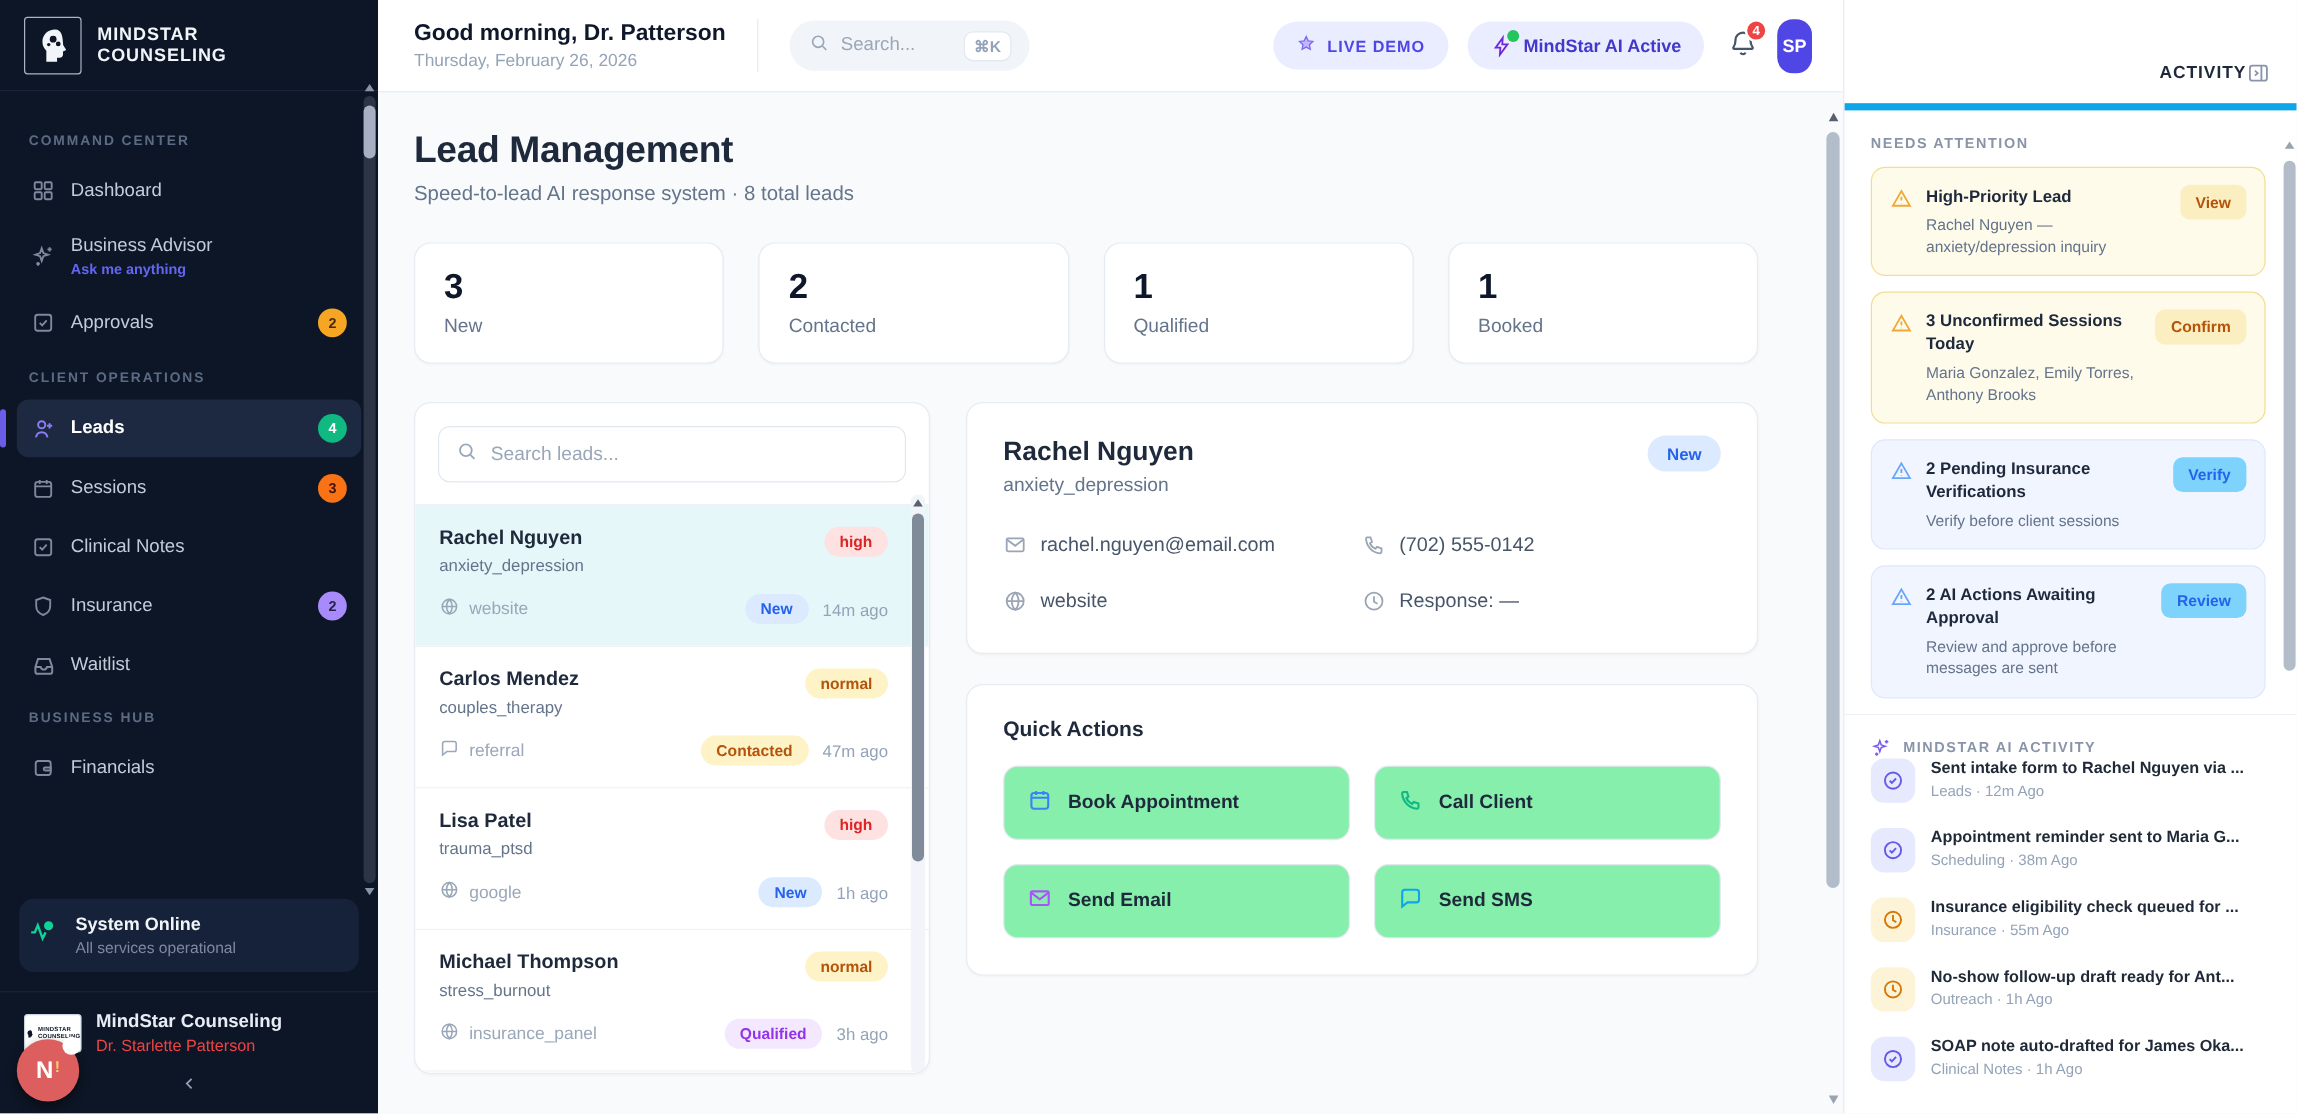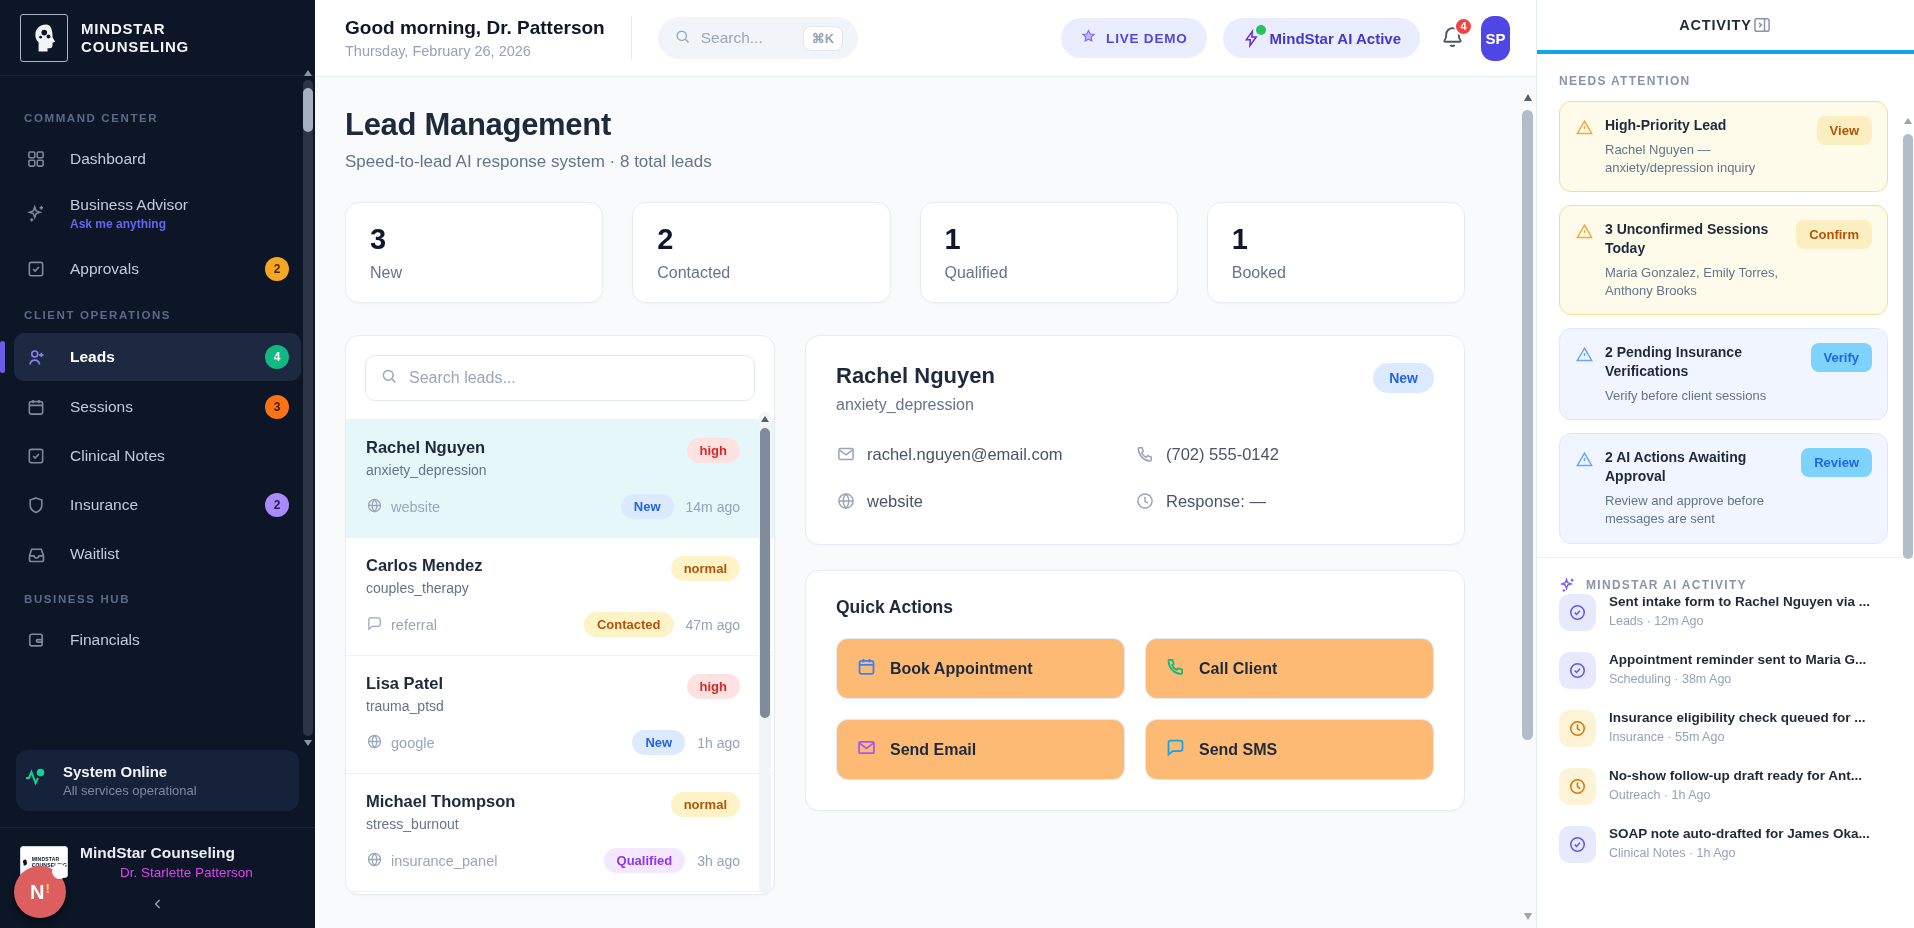--- a/index.html
+++ b/index.html
@@ -11,21 +11,21 @@
   .sidebar { position:relative; width:315px; min-width:315px; height:928px;
     background:#0d1626; display:flex; flex-direction:column; overflow:hidden; }
   .logo-row { display:flex; align-items:center; gap:13px; padding:14px 20px 13px 20px;
     border-bottom:1px solid #1b2538; }
   .logo-box { width:48px; height:48px; border:1px solid #aab4c5; border-radius:3px;
     display:flex; align-items:center; justify-content:center; background:#0d1626; }
   .logo-text { color:#f1f5f9; font-weight:700; font-size:15px; letter-spacing:.8px; line-height:1.2; }
   .nav { padding:20px 14px 0 14px; }
   .nav-section { color:#5b6b84; font-size:11.5px; font-weight:700; letter-spacing:1.6px;
     margin:16px 8px 12px 10px; }
-  .nav-item { display:flex; align-items:center; gap:22px; padding:12px 12px; border-radius:10px;
+  .nav-item { display:flex; align-items:center; gap:11px; padding:12px 12px; border-radius:10px;
     color:#c3cbd9; font-size:15.5px; cursor:pointer; position:relative; margin-bottom:2px; }
   .nav-item .nicon { width:22px; height:22px; color:#7f899d; display:flex; align-items:center; }
   .nav-item .nstack { display:flex; flex-direction:column; gap:3px; }
   .nav-item .nsub { font-size:12px; color:#6366f1; font-weight:700; }
   .nav-item.active { background:#1c2940; color:#ffffff; font-weight:700; }
   .nav-item.active::before { content:""; position:absolute; left:-14px; top:8px; bottom:8px;
     width:5px; border-radius:4px; background:#6c5ce7; }
   .nav-item.active .nicon { color:#8b7cf6; }
   .nbadge { margin-left:auto; min-width:24px; height:24px; border-radius:999px; display:flex;
     align-items:center; justify-content:center; font-size:12px; font-weight:700; padding:0 7px; }
@@ -37,21 +37,21 @@
   .sys-card { margin:0 16px 16px 16px; background:#16213a; border-radius:12px; padding:13px 7px;
     display:flex; align-items:flex-start; gap:16px; }
   .sys-icon { color:#10d39a; width:24px; height:24px; margin-top:2px; }
   .sys-title { color:#f1f5f9; font-size:15px; font-weight:700; }
   .sys-sub { color:#7f899d; font-size:13px; margin-top:3px; }
   .profile { border-top:1px solid #1b2538; padding:16px 20px 6px 20px; display:flex; gap:12px; align-items:center; }
   .mini-logo { width:48px; height:32px; border:1px solid #cbd5e1; border-radius:3px; background:#ffffff;
     display:flex; align-items:center; justify-content:center; gap:3px; flex-shrink:0; }
   .mini-logo .mtxt { font-size:5px; font-weight:700; color:#0d1626; line-height:1.3; letter-spacing:.2px; }
   .prof-org { color:#e8edf5; font-size:15.5px; font-weight:700; }
-  .prof-user { color:#d946ef; font-size:13.5px; margin-top:3px;margin-left:40px; }
+  .prof-user { color:#ef4444; font-size:13.5px; margin-top:3px; }
   .collapse-row { display:flex; justify-content:center; padding:10px 0 12px 0; color:#94a3b8; cursor:pointer; }
   .fab { position:absolute; left:14px; bottom:10px; width:52px; height:52px; border-radius:50%;
     background:#dd5e5e; display:flex; align-items:center; justify-content:center;
     color:#fff; font-weight:700; font-size:20px; box-shadow:0 4px 10px rgba(0,0,0,.45); }
   .fab .accent { color:#f5d06e; font-size:13px; margin-left:1px; margin-top:-8px; }
   .fab .dot { position:absolute; top:-2px; right:-1px; width:15px; height:15px; border-radius:50%; background:#ffffff; }
   
   .sb-scroll { position:absolute; top:80px; right:2px; width:10px; height:656px;
     background:rgba(148,163,184,.22); border-radius:5px; }
   .sb-scroll .thumb { position:absolute; top:8px; left:0; width:10px; height:44px; background:#a6b0c2; border-radius:5px; }
@@ -131,35 +131,35 @@
   .dt-name { font-size:22px; font-weight:700; color:#1e293b; }
   .dt-topic { font-size:16px; color:#64748b; margin-top:7px; }
   .dt-grid { display:grid; grid-template-columns:1fr 1fr; row-gap:27px; margin-top:30px; }
   .dt-cell { display:flex; align-items:center; gap:11px; color:#475569; font-size:16.5px; }
   .dt-cell .cicon { color:#9aa5b5; display:flex; }
   .qa-card { background:#fff; border:1px solid #e7ecf2; border-radius:14px; padding:26px 30px 30px 30px;
     margin-top:25px; box-shadow:0 1px 2px rgba(15,23,42,.03); }
   .qa-title { font-size:17.5px; font-weight:700; color:#1e293b; }
   .qa-grid { display:grid; grid-template-columns:1fr 1fr; gap:20px; margin-top:20px; }
   .qa-btn { display:flex; align-items:center; gap:13px; border:1px solid #e2e8f0; border-radius:12px;
-    background:#fdba74; padding:17px 19px; font-size:16px; font-weight:600; color:#1e293b; cursor:pointer;
+    background:#86efac; padding:17px 19px; font-size:16px; font-weight:600; color:#1e293b; cursor:pointer;
     font-family:"Liberation Sans", sans-serif; text-align:left; }
   .ic-blue { color:#3b82f6; } .ic-green { color:#10b981; } .ic-purple { color:#a855f7; } .ic-sky { color:#0ea5e9; }
   
   .main-scroll { position:absolute; top:7px; right:3px; bottom:0; width:12px; }
   .main-scroll .thumb { position:absolute; top:26px; right:0; width:11px; height:630px; background:#b3bcc9; border-radius:6px; }
   .main-scroll .arr { position:absolute; right:1px; width:0; height:0; border-left:4.5px solid transparent; border-right:4.5px solid transparent; }
   .main-scroll .arr.up { top:10px; border-bottom:7px solid #57606c; }
   .main-scroll .arr.down { bottom:8px; border-top:7px solid #9aa3b0; }
 
   
   .activity { position:relative; width:378px; min-width:378px; background:#ffffff; border-left:1px solid #e7ecf2;
     display:flex; flex-direction:column; overflow:hidden; }
-  .act-head { display:flex; align-items:center; justify-content:center; padding:15px 22px;
-    border-bottom:4px solid #0ea5e9; }
+  .act-head { display:flex; align-items:center; justify-content:flex-end; padding:15px 22px;
+    border-bottom:6px solid #0ea5e9;margin-top:36px; }
   .act-title { font-size:14.5px; font-weight:800; letter-spacing:.8px; color:#1e293b; }
   .act-toggle { color:#8a94a9; cursor:pointer; display:flex; }
   .act-body { padding:20px 26px 0 22px; overflow:hidden; }
   .sec-label { font-size:12px; font-weight:700; letter-spacing:1.3px; color:#8a94a9; margin-bottom:13px; }
   .att-card { border-radius:12px; padding:14px 15px; display:flex; gap:11px; margin-bottom:13px; align-items:flex-start; }
   .att-card.amber { background:#fefbeb; border:1px solid #f3dd8e; }
   .att-card.blue  { background:#f1f5ff; border:1px solid #dfe7fd; }
   .att-tri { margin-top:2px; flex-shrink:0; }
   .att-tri.amber { color:#f0a73c; } .att-tri.blue { color:#6aa6f8; }
   .att-main { flex:1; min-width:0; }

